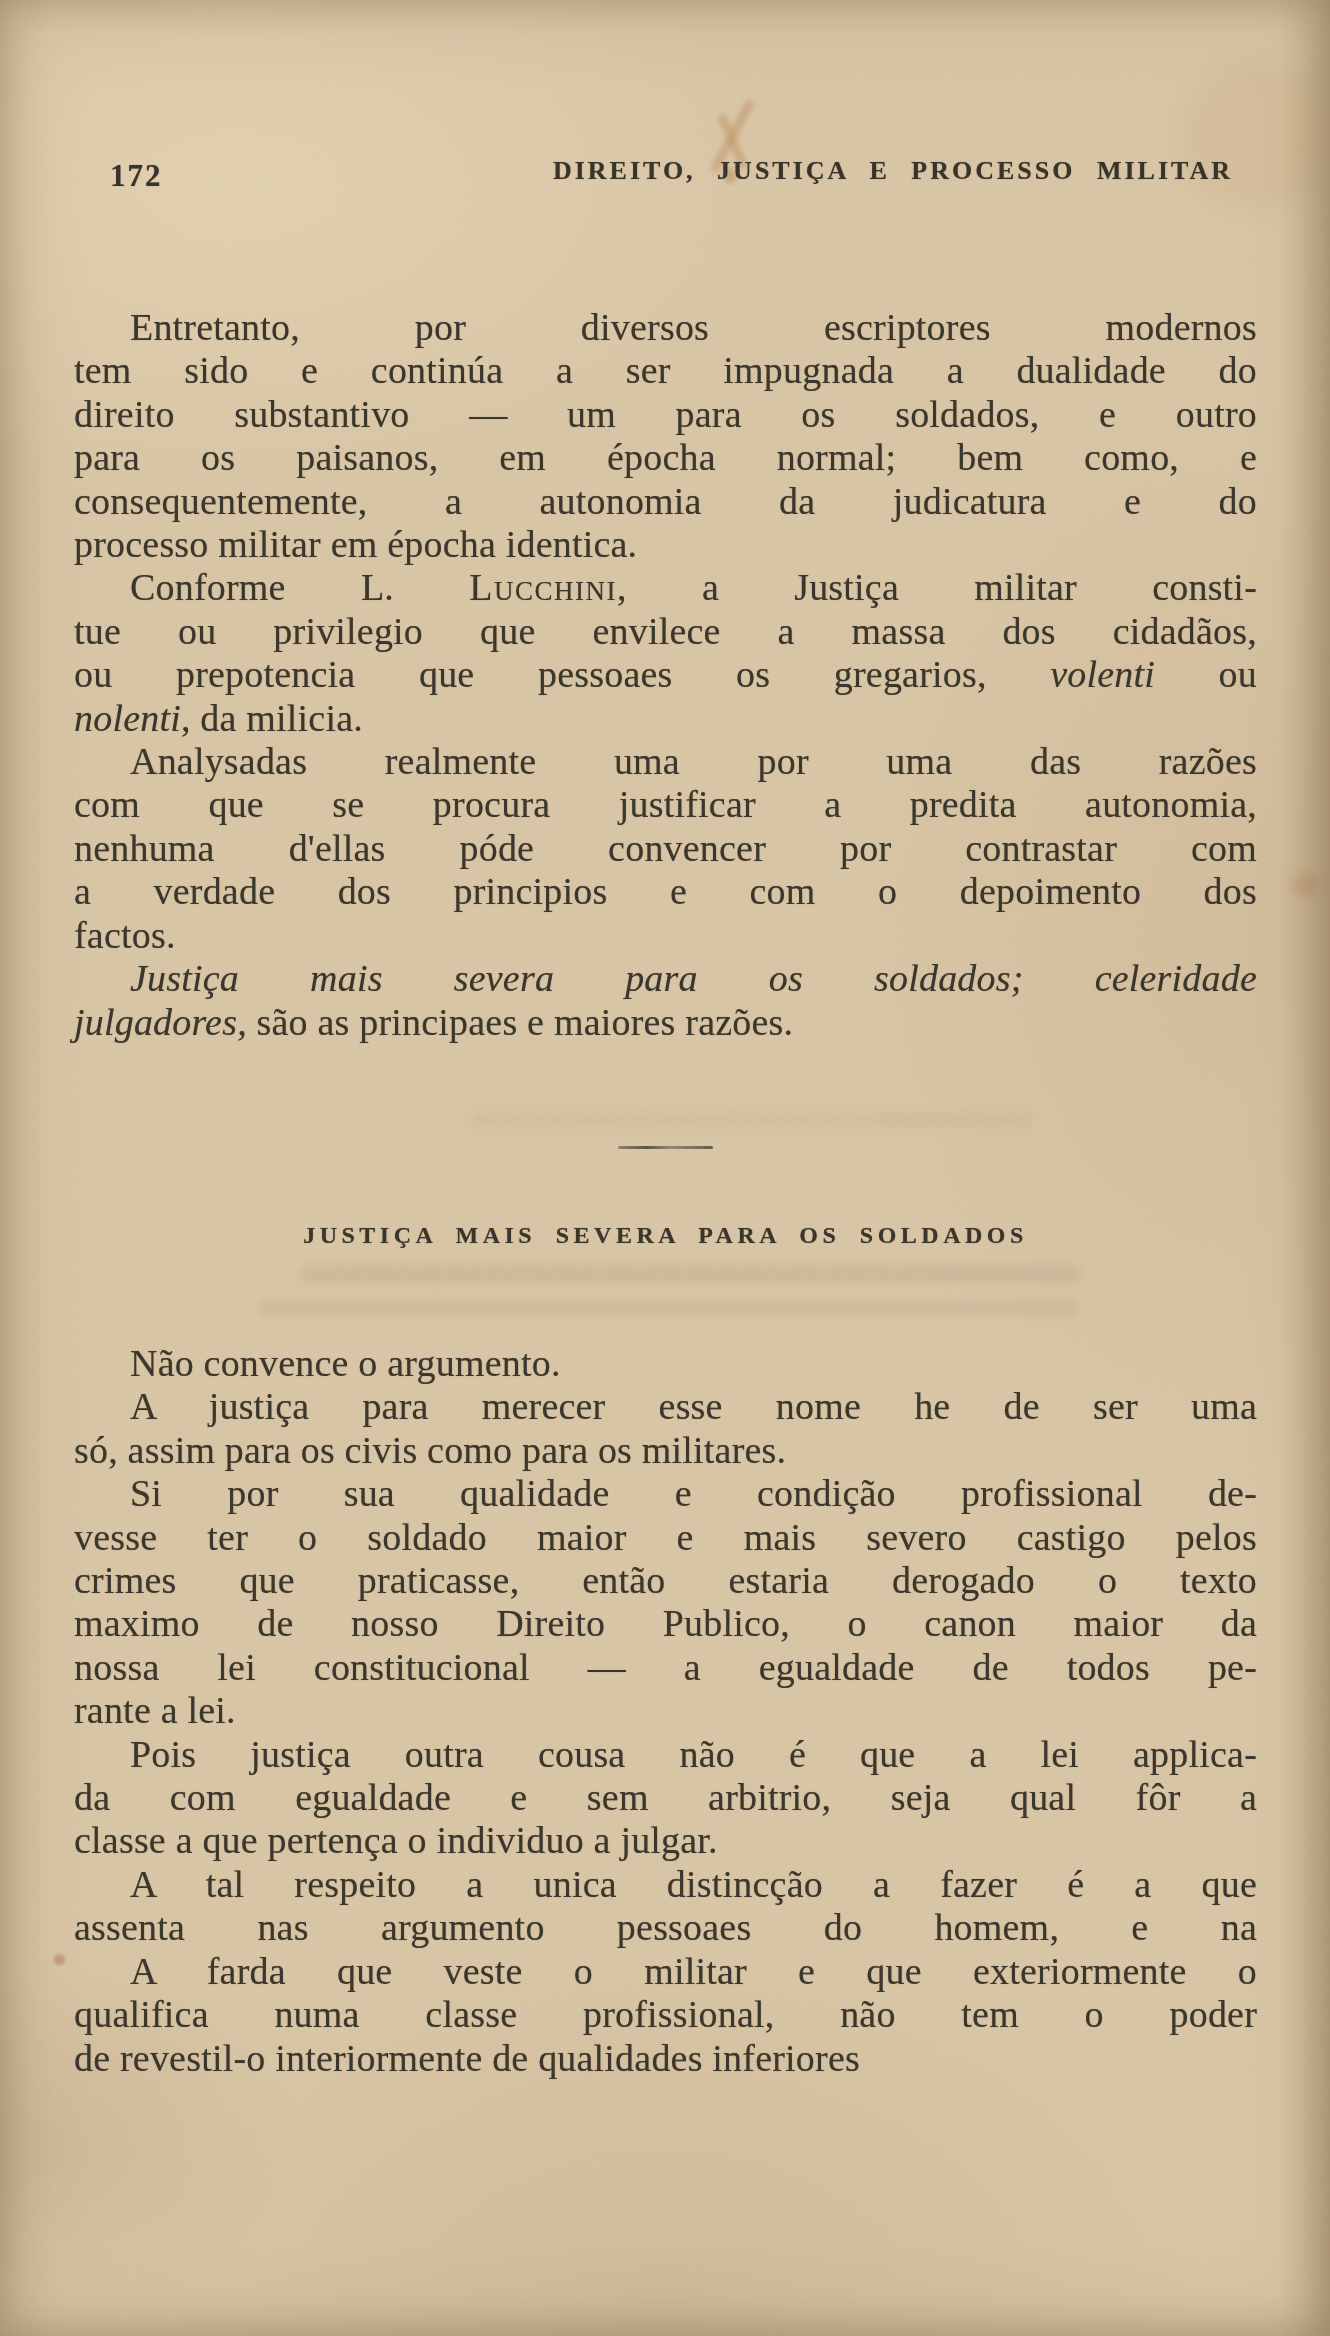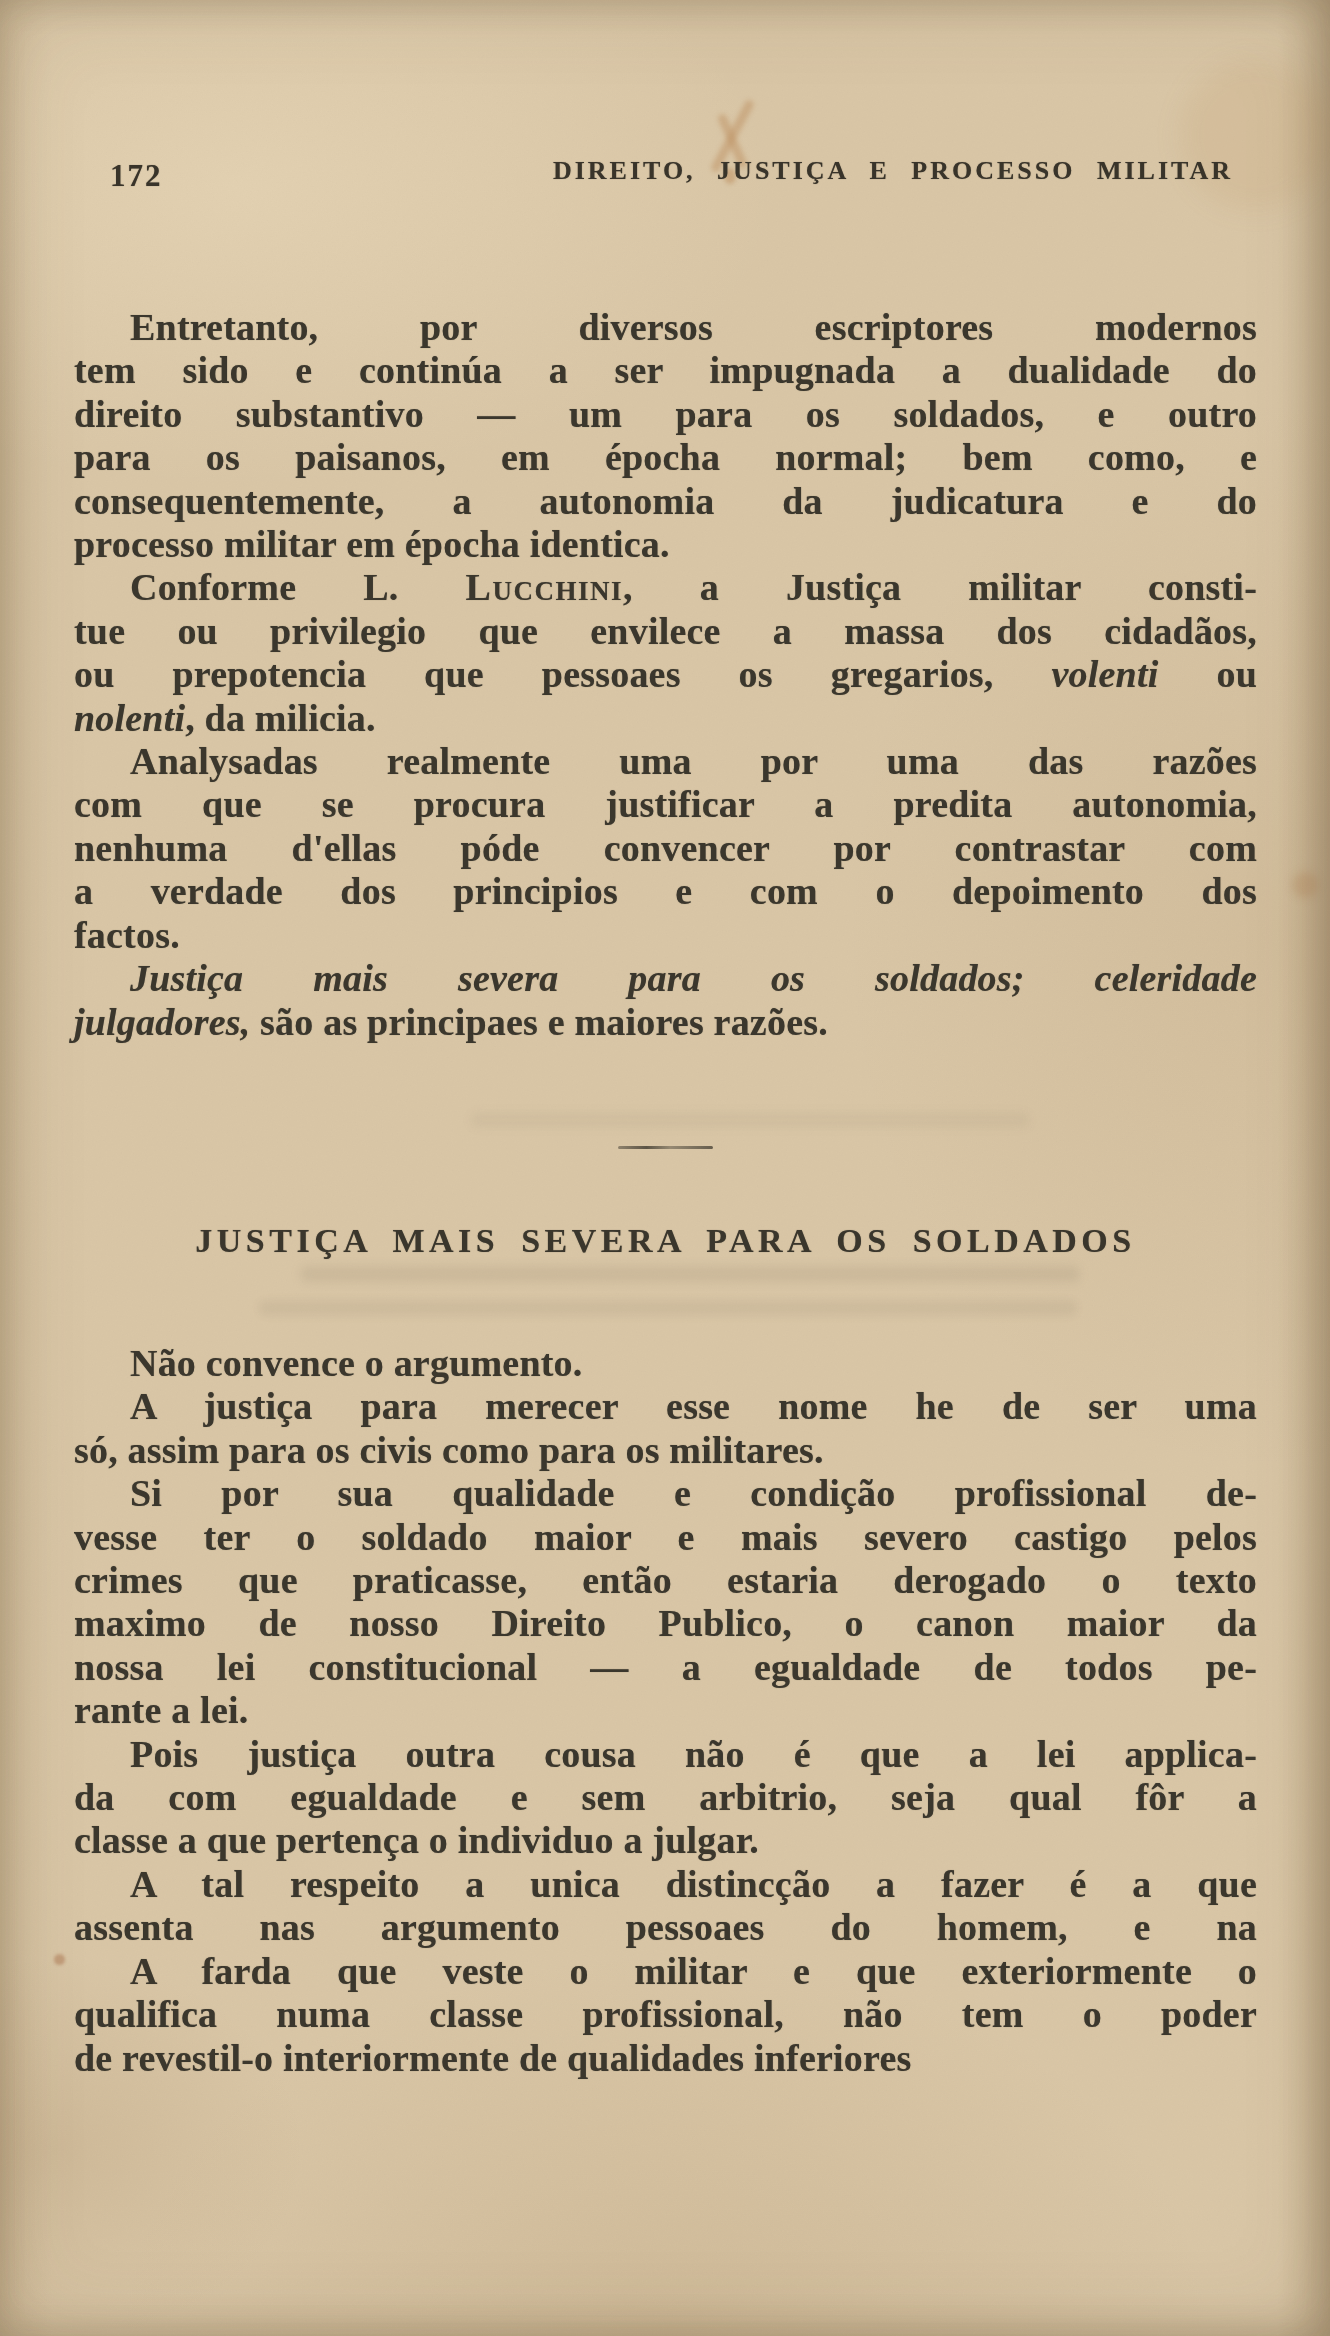--- a/index.html
+++ b/index.html
@@ -24,41 +24,41 @@
 
   
   .running-header{position:absolute;left:74px;top:156px;width:1183px;height:40px;color:#39342a;}
   .pagenum{position:absolute;left:36px;top:2px;font-size:31px;font-weight:bold;letter-spacing:2px;
            text-shadow:0 .4px 1px rgba(55,50,40,.5);}
   .runtitle{display:block;text-align:right;transform:translateX(-24px);
             font-size:26px;font-weight:bold;letter-spacing:3px;word-spacing:12px;
             text-shadow:0 .4px 1px rgba(55,50,40,.5);}
 
   
-  .text-block{position:absolute;left:74px;width:1183px;font-weight:bold;}
+  .text-block{position:absolute;left:74px;width:1183px;}
   .text-top{top:306px;}
   .text-bottom{top:1342px;}
   .line{
     font-size:38px;line-height:43.4px;color:#3b372d;
     letter-spacing:.2px;
     text-align:justify;text-align-last:justify;
     text-shadow:0 .4px .9px rgba(59,55,45,.5);
     white-space:normal;
   }
   .line.lastline{text-align-last:left;}
   .line.first{text-indent:56px;}
   .i{font-style:italic;}
   .sc{font-variant:small-caps;letter-spacing:1.5px;}
 
   
   .divider{position:absolute;left:74px;top:1146px;width:1183px;height:0;pointer-events:none;}
   .divider i{display:block;margin:0 auto;width:95px;height:3px;border-radius:2px;filter:blur(.4px);
     background:linear-gradient(90deg, rgba(70,64,52,.50), rgba(70,64,52,.85) 30%, rgba(70,64,52,.45) 55%, rgba(70,64,52,.78));}
   .sect{position:absolute;left:74px;top:1222px;width:1183px;margin:0;text-align:center;
-        font-size:34px;font-weight:bold;letter-spacing:4.5px;word-spacing:9px;color:#3a362c;
+        font-size:24px;font-weight:bold;letter-spacing:4.5px;word-spacing:9px;color:#3a362c;
         text-shadow:0 .4px 1px rgba(58,54,44,.5);}
 
   
   .ghost{position:absolute;height:16px;border-radius:8px;filter:blur(5px);
          background:rgba(125,112,92,.14);pointer-events:none;}
   .ghost1{left:470px;top:1112px;width:560px;opacity:.6;}
   .ghost2{left:300px;top:1266px;width:780px;}
   .ghost3{left:258px;top:1300px;width:820px;opacity:.85;}
   .stain-x{position:absolute;left:692px;top:96px;width:78px;height:86px;opacity:.5;filter:blur(2.5px);pointer-events:none;}
   .stain-x::before,.stain-x::after{content:"";position:absolute;left:36px;top:0;width:9px;height:80px;

